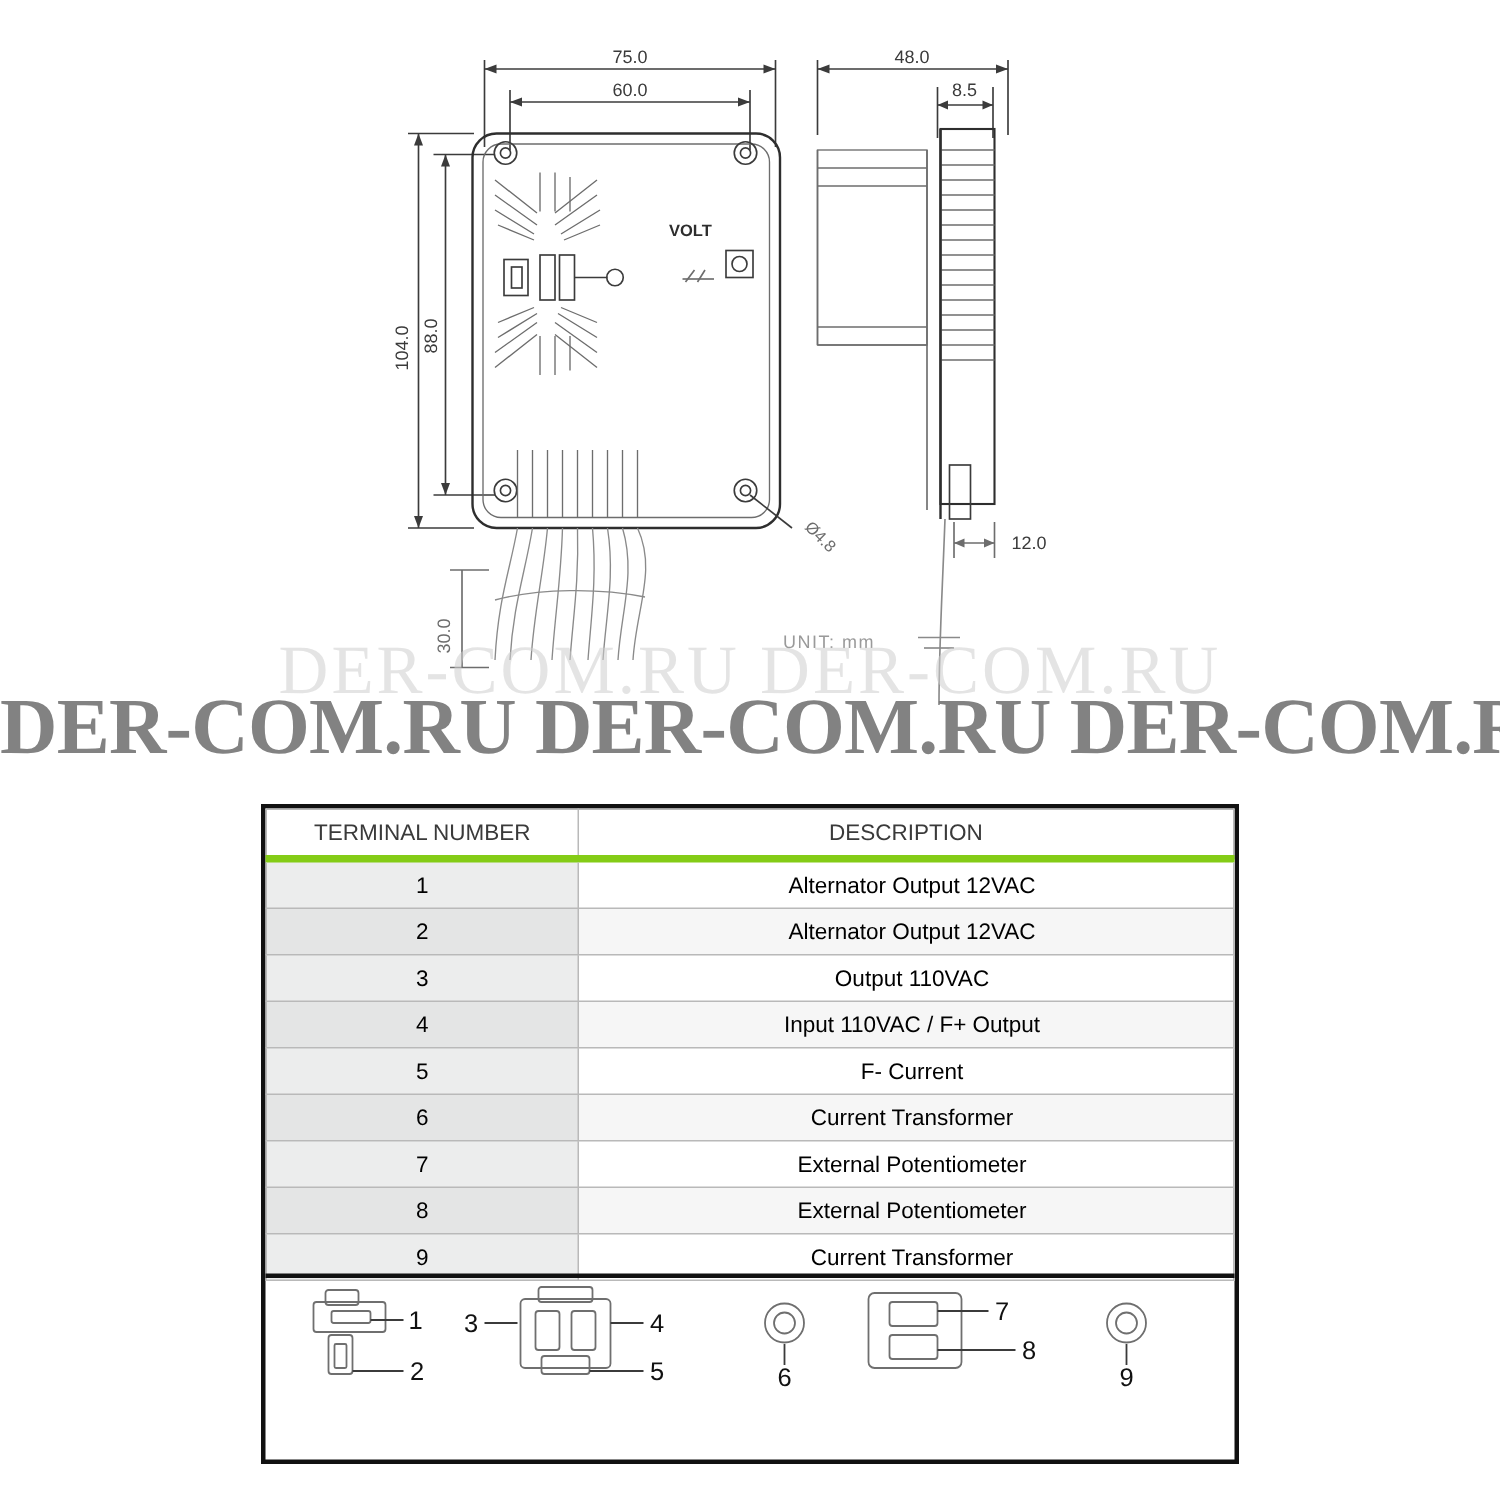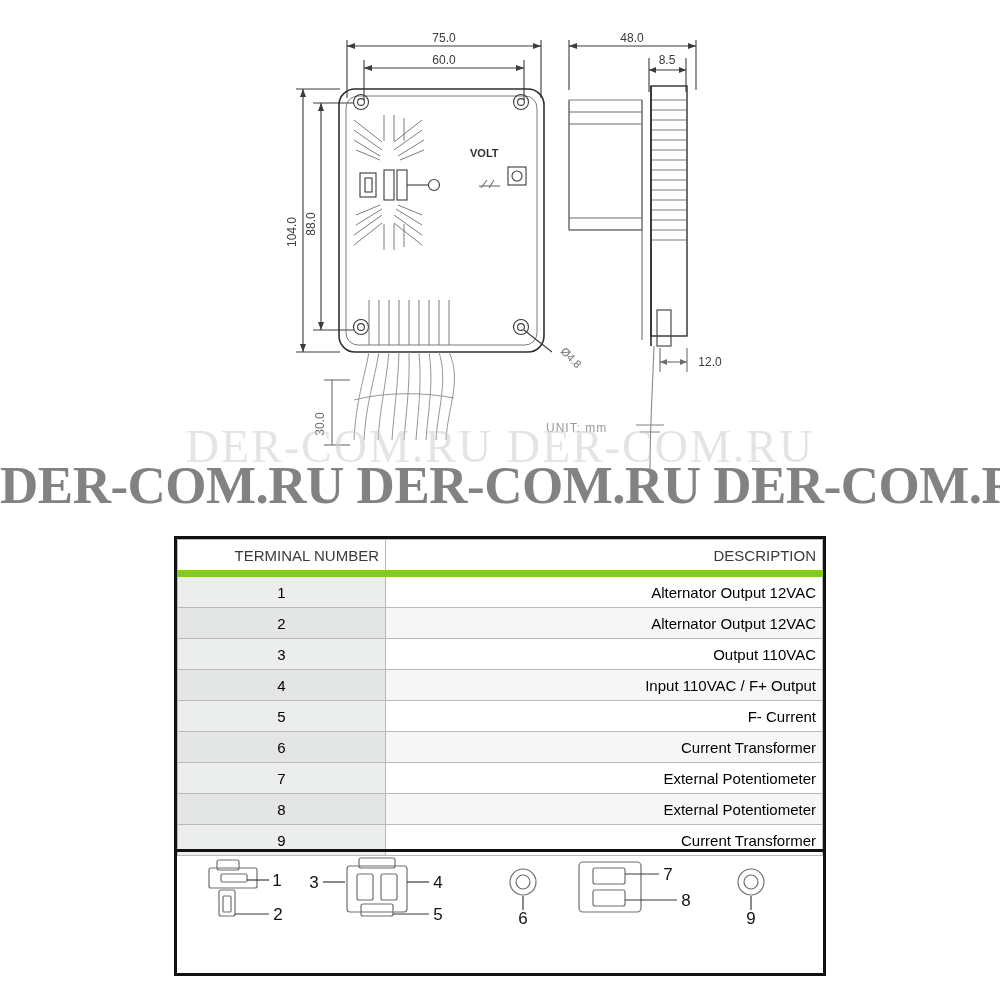--- a/index.html
+++ b/index.html
@@ -17,21 +17,21 @@
   }
   .sheet {
     position: absolute;
     inset: 0;
   }
 
   
   .drawing {
     position: absolute;
     left: 0; top: 0;
-    width: 948px; height: 520px; padding-left: 24px;
+    width: 948px; height: 520px;
   }
   .drawing svg { display: block; }
 
   
   .watermark {
     position: absolute;
     left: 0;
     top: 455px;
     width: 1000px;
     text-align: center;
@@ -79,31 +79,31 @@
   }
   table.terminals th,
   table.terminals td {
     border: 1px solid #b9b9b9;
     height: 30px;
     padding: 0 6px;
     font-weight: normal;
   }
   table.terminals th {
     font-size: 15px;
-    text-align: right;
+    text-align: center;
     color: #3a3a3a;
-    border-bottom: 7px solid #84cc16;
+    border-bottom: 5px solid #84cc16;
   }
   table.terminals col.c1 { width: 208px; }
   table.terminals tbody td.num {
     text-align: center;
     background: #eceded;
   }
   table.terminals tbody td.desc {
-    text-align: right;
+    text-align: center;
     padding-left: 14px;
     background: #ffffff;
   }
   table.terminals tbody tr:nth-child(even) td.desc { background: #f6f6f6; }
   table.terminals tbody tr:nth-child(even) td.num { background: #e4e5e5; }
 
   .connector-area {
     position: absolute;
     left: 0;
     top: 310px;

